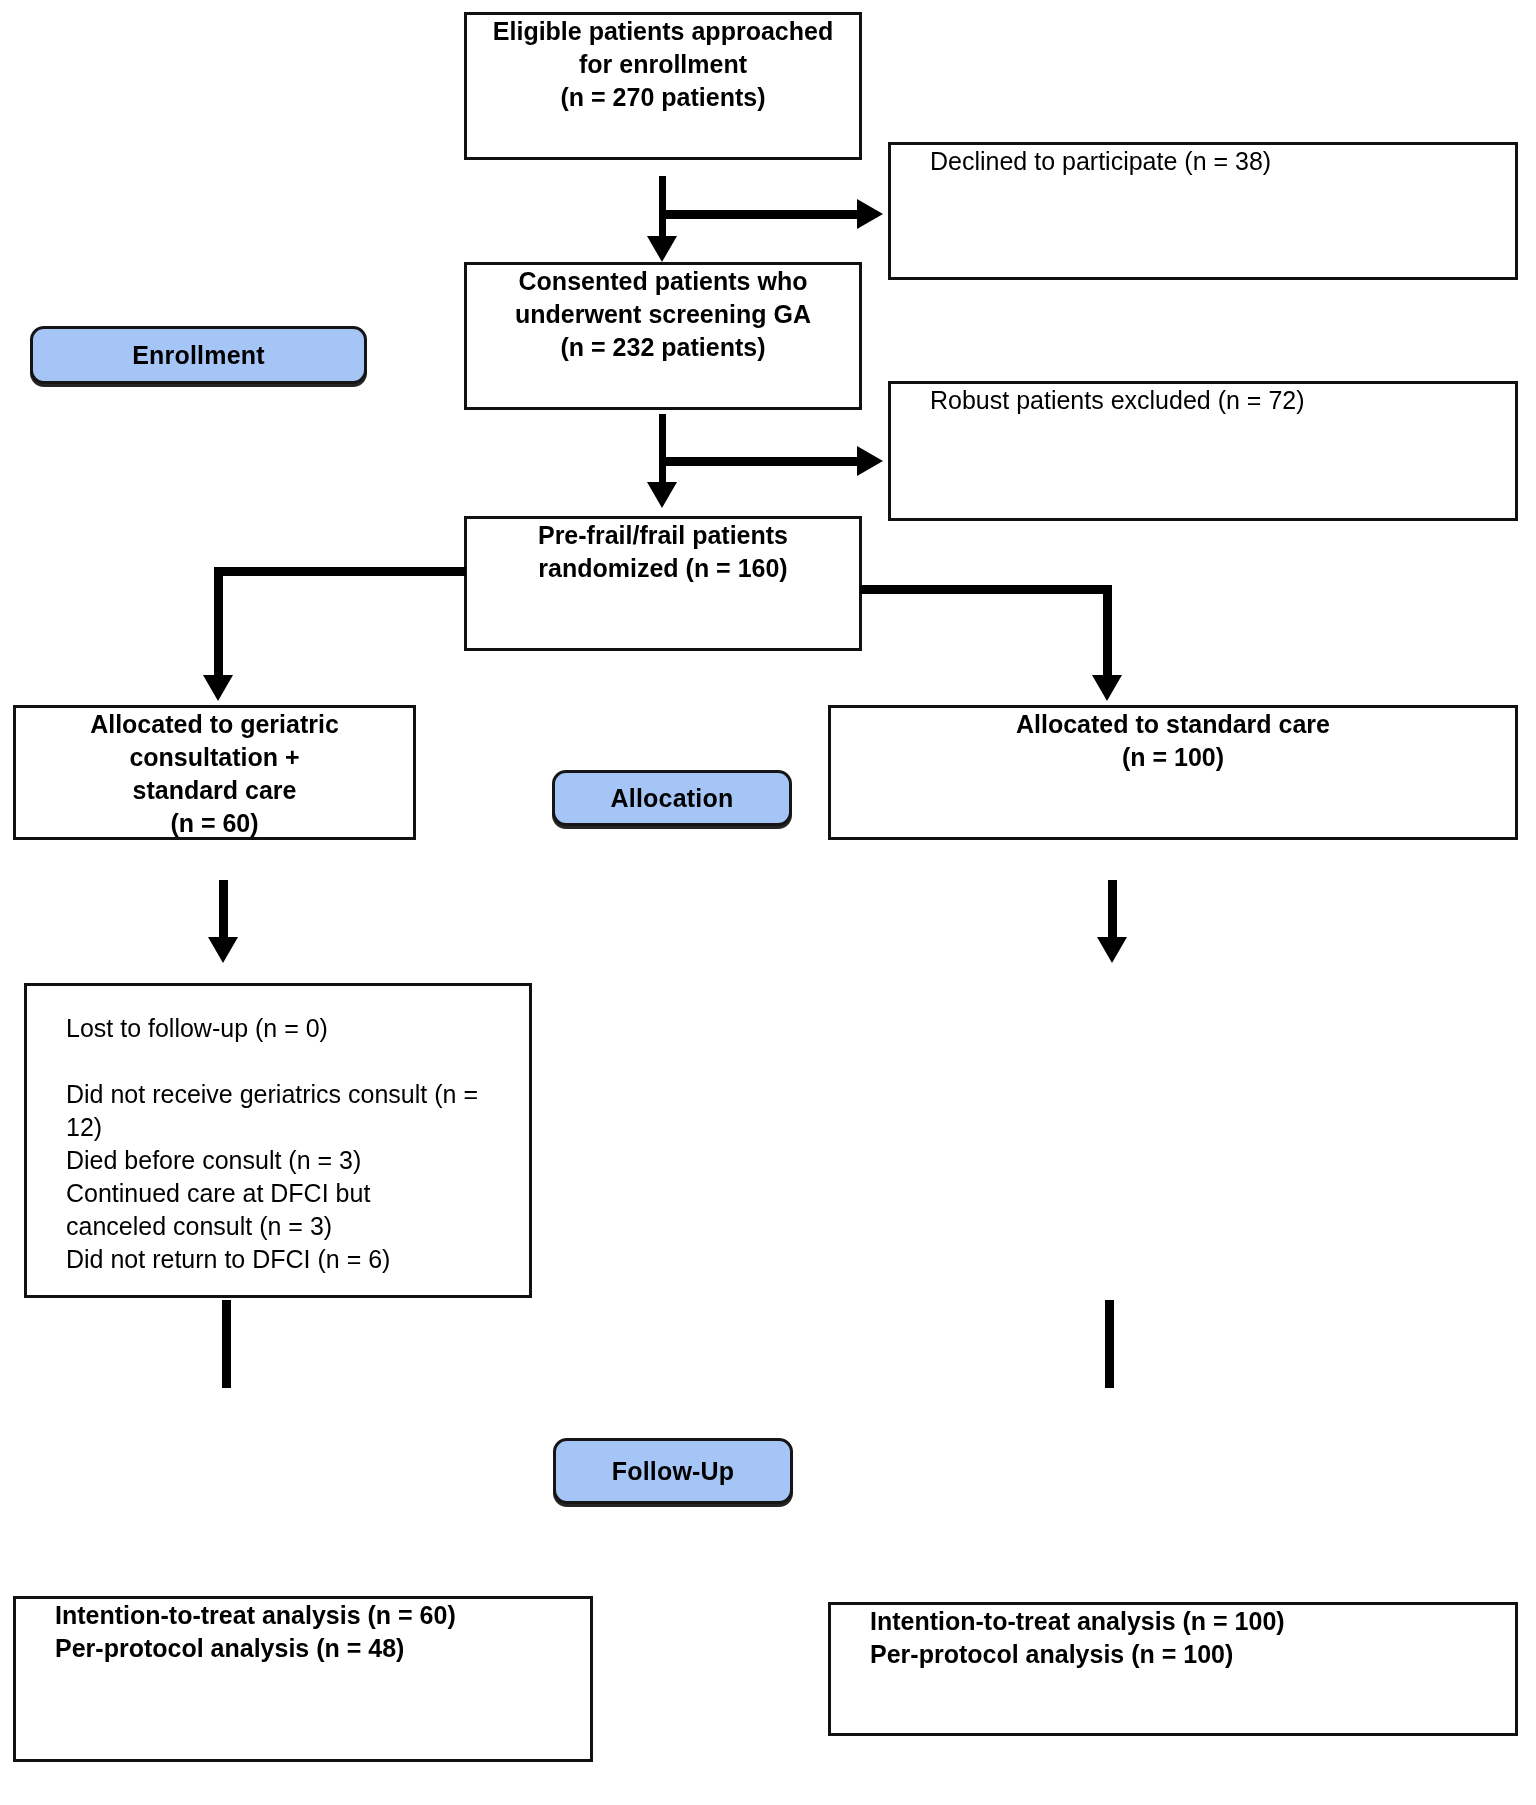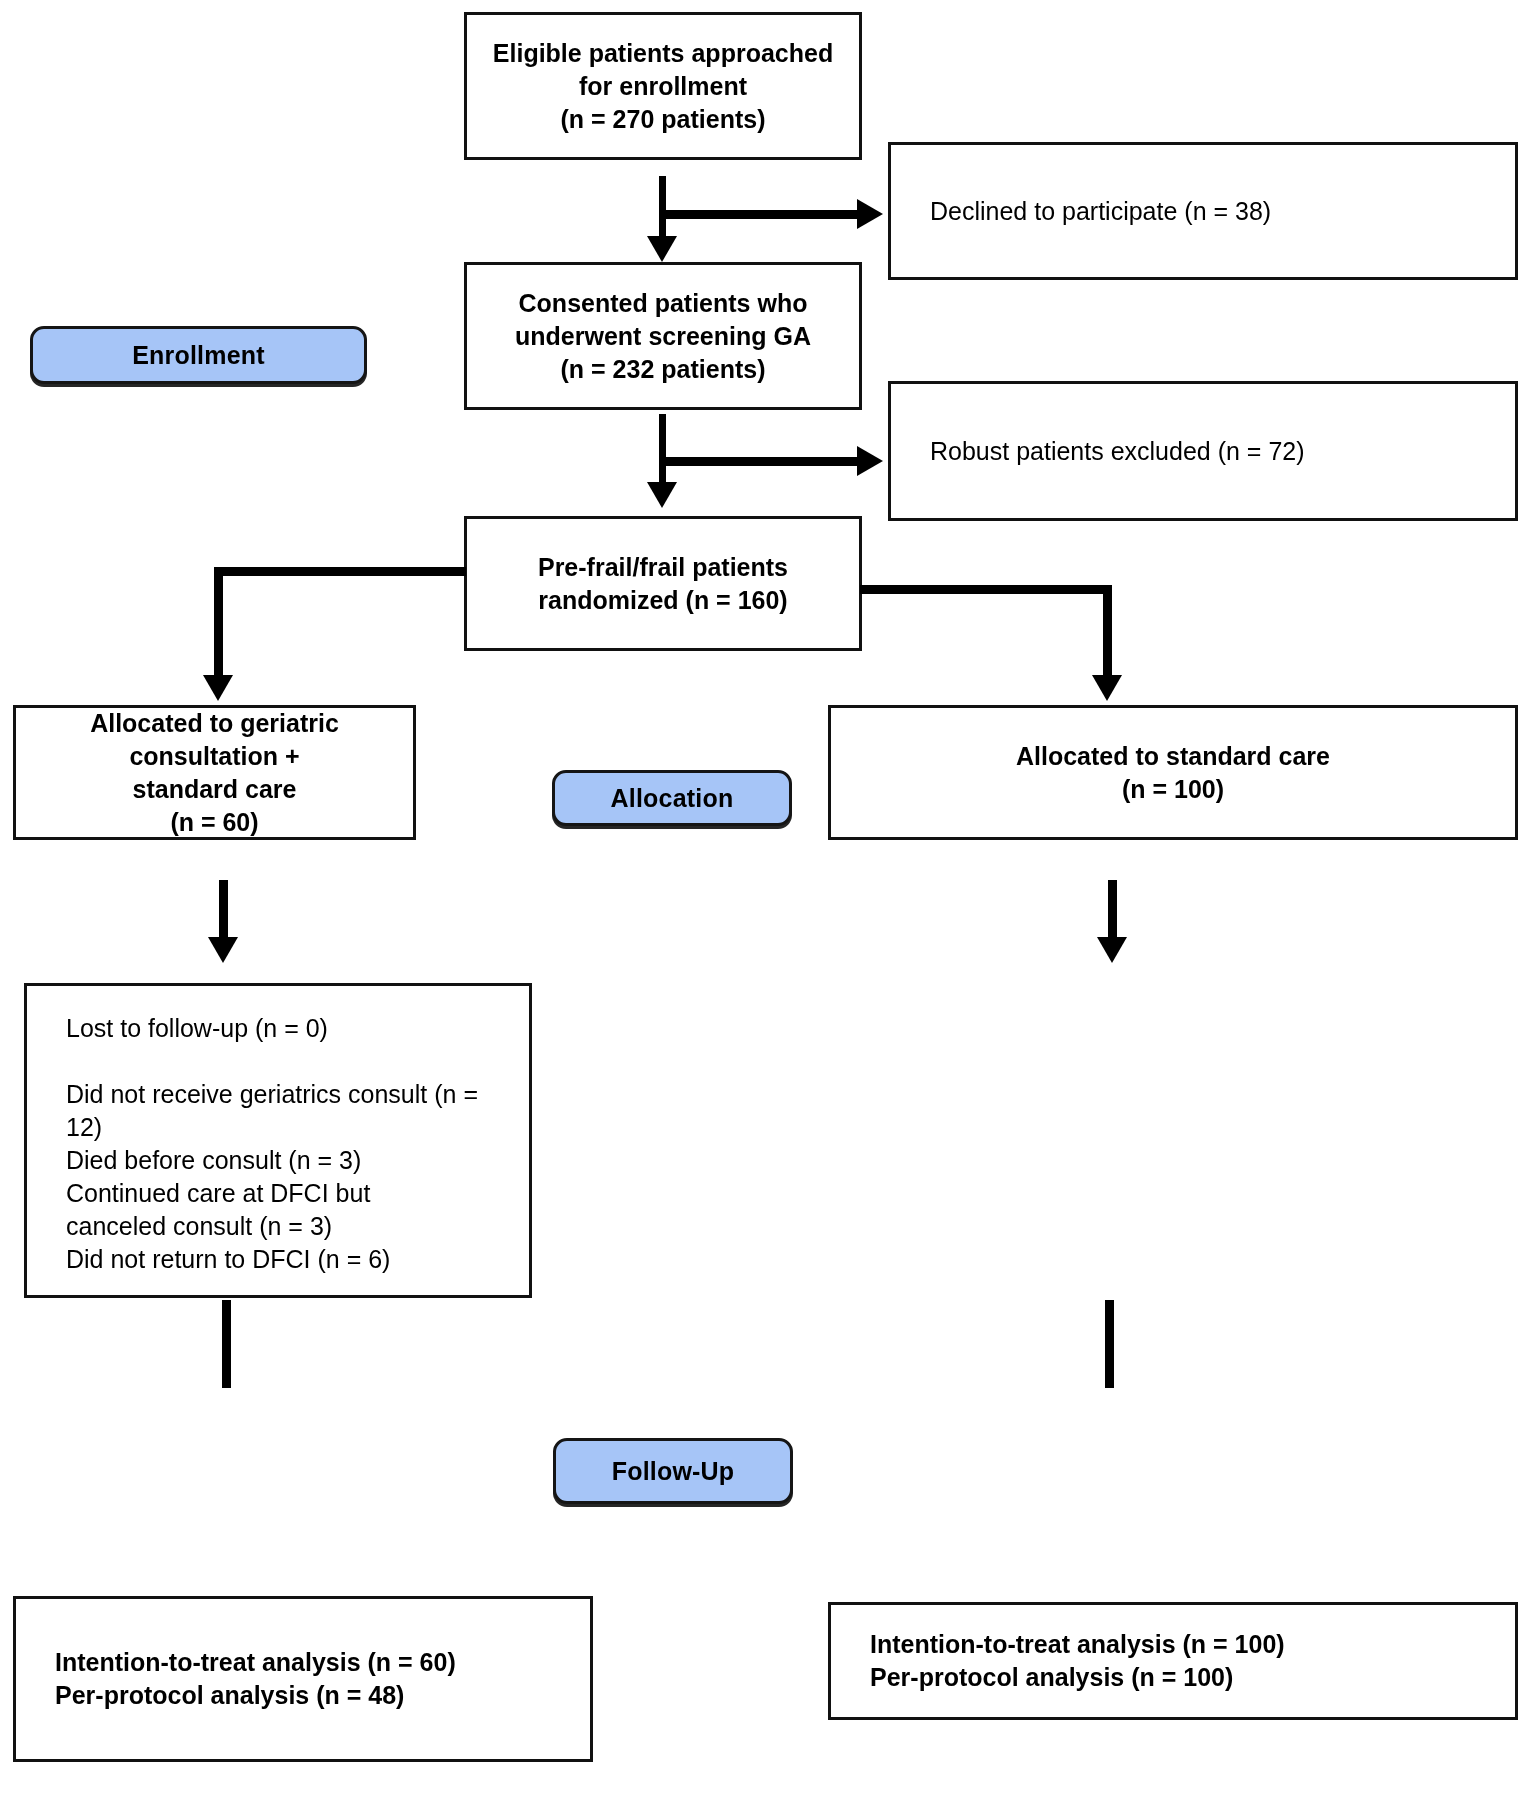--- a/index.html
+++ b/index.html
@@ -20,21 +20,21 @@
     overflow: hidden;
   }
 
   
   .box {
     position: absolute;
     box-sizing: border-box;
     background: #ffffff;
     border: 3px solid #111111;
     display: flex;
-    align-items: center;
+    align-items: flex-start;
     font-size: 25px;
     line-height: 1.32;
     color: #000000;
   }
   .box .txt {
     display: block;
     width: 100%;
     white-space: pre-line;
   }
   .box.center   { justify-content: center; text-align: center; }
@@ -174,18 +174,18 @@
 
   <div class="vline" style="left:222px; top:1300px; width:9px; height:88px;"></div>
   <div class="vline" style="left:1105px; top:1300px; width:9px; height:88px;"></div>
 
   <div class="box leftpad bold" style="left:13px; top:1596px; width:580px; height:166px;">
     <span class="txt">Intention-to-treat analysis (n = 60)
 Per-protocol analysis (n = 48)</span>
   </div>
 
 
-  <div class="box leftpad bold" style="left:828px; top:1602px; width:690px; height:118px;">
+  <div class="box leftpad bold" style="left:828px; top:1602px; width:690px; height:134px;">
     <span class="txt">Intention-to-treat analysis (n = 100)
 Per-protocol analysis (n = 100)</span>
   </div>
 
 </div>
 
 </body></html>

